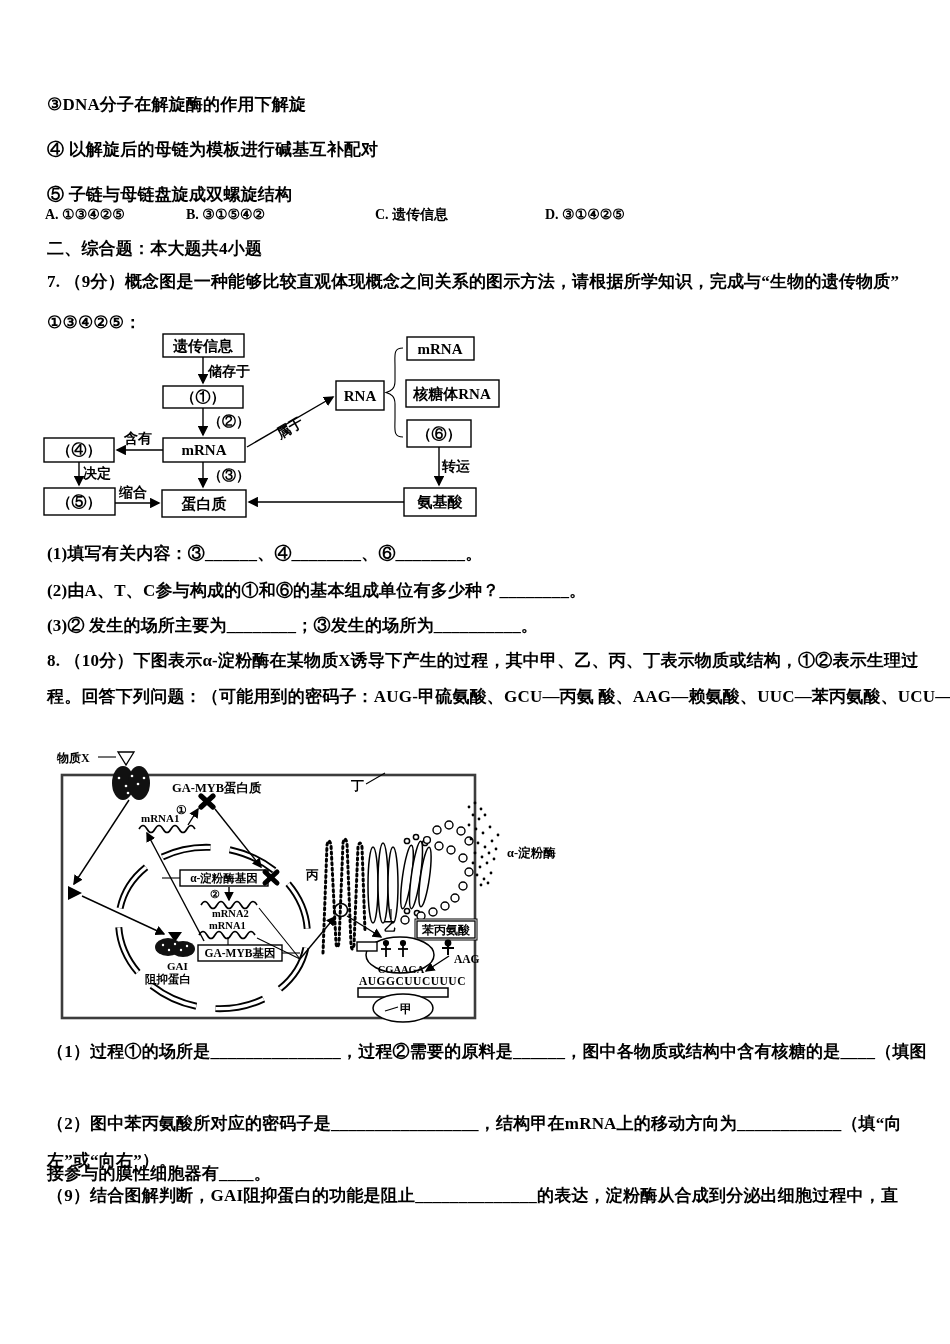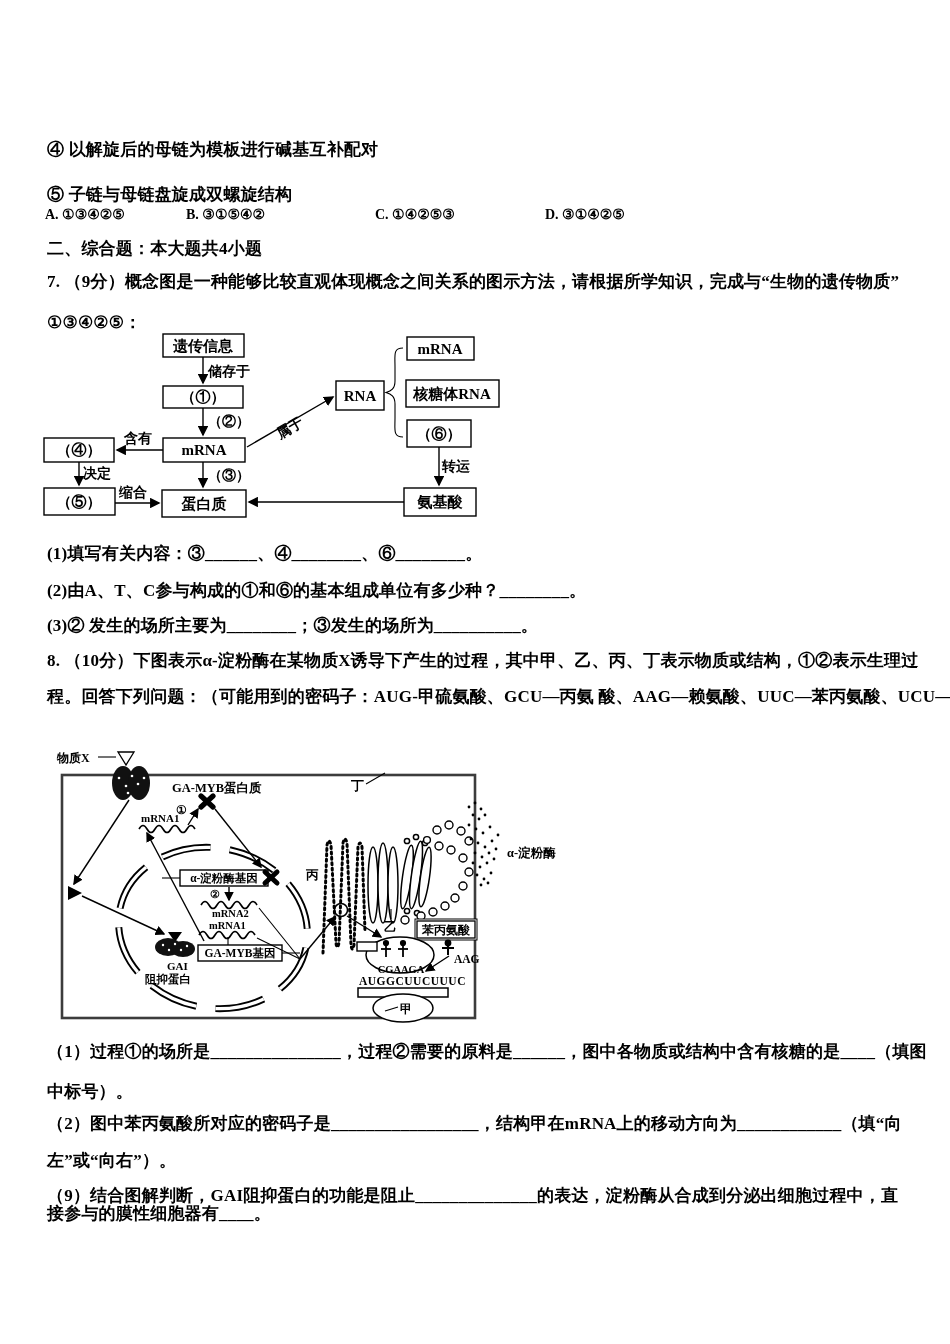--- a/index.html
+++ b/index.html
@@ -20,26 +20,27 @@
   .thin{stroke:#000;stroke-width:1.1;fill:none;}
   .blob{fill:#111;}
   .wavy{stroke:#000;stroke-width:1.6;fill:none;}
   .organelle{fill:#fff;stroke:#000;stroke-width:1.5;}
 </style>
 </head>
 <body>
 
 <div class="page">
 
+  <div class="line" style="top:93px">③DNA分子在解旋酶的作用下解旋</div>
   <div class="line" style="top:138px">④ 以解旋后的母链为模板进行碱基互补配对</div>
   <div class="line" style="top:183px">⑤ 子链与母链盘旋成双螺旋结构</div>
 
   <span class="opt" style="left:45px;top:206px">A. ①③④②⑤</span>
   <span class="opt" style="left:186px;top:206px">B. ③①⑤④②</span>
-  <span class="opt" style="left:375px;top:206px">C. ①④②⑤③</span>
+  <span class="opt" style="left:375px;top:206px">C. 遗传信息</span>
   <span class="opt" style="left:545px;top:206px">D. ③①④②⑤</span>
 
   <div class="line" style="top:237px">二、综合题：本大题共4小题</div>
 
   <div class="line" style="top:270px">7. （9分）概念图是一种能够比较直观体现概念之间关系的图示方法，请根据所学知识，完成与“生物的遗传物质”</div>
   <div class="line" style="top:311px">①③④②⑤：</div>
 
   <svg style="left:40px;top:331px" width="480" height="192" viewBox="0 0 480 192">
     <defs>
       <marker id="ah1" viewBox="0 0 10 10" refX="8.5" refY="5" markerWidth="7.5" markerHeight="7.5" orient="auto-start-reverse">
@@ -303,19 +304,18 @@
       <text x="346" y="228" font-size="10.5" text-anchor="middle">CGAAGA</text>
       <text x="304" y="240" font-size="11.5" letter-spacing="0.5">AUGGCUUCUUUC</text>
       <rect x="303" y="243" width="90" height="9" fill="#fff" stroke="#000" stroke-width="1.5"></rect>
       <ellipse class="organelle" cx="348" cy="263" rx="30" ry="14" stroke-width="2"></ellipse>
       <line class="thin" x1="330" y1="266" x2="343" y2="262"></line>
       <text x="345" y="268" font-size="12">甲</text>
     </g>
   </svg>
 
   <div class="line" style="top:1040px">（1）过程①的场所是_______________，过程②需要的原料是______，图中各物质或结构中含有核糖的是____（填图</div>
-  <div class="line" style="top:1080px">中标号）。</div>
   <div class="line" style="top:1112px">（2）图中苯丙氨酸所对应的密码子是_________________，结构甲在mRNA上的移动方向为____________（填“向</div>
   <div class="line" style="top:1149px">左”或“向右”）。</div>
   <div class="line" style="top:1184px">（9）结合图解判断，GAI阻抑蛋白的功能是阻止______________的表达，淀粉酶从合成到分泌出细胞过程中，直</div>
-  <div class="line" style="top:1202px">接参与的膜性细胞器有____。</div>
+  <div class="line" style="top:1162px">接参与的膜性细胞器有____。</div>
 
 </div>
 
 </body></html>

